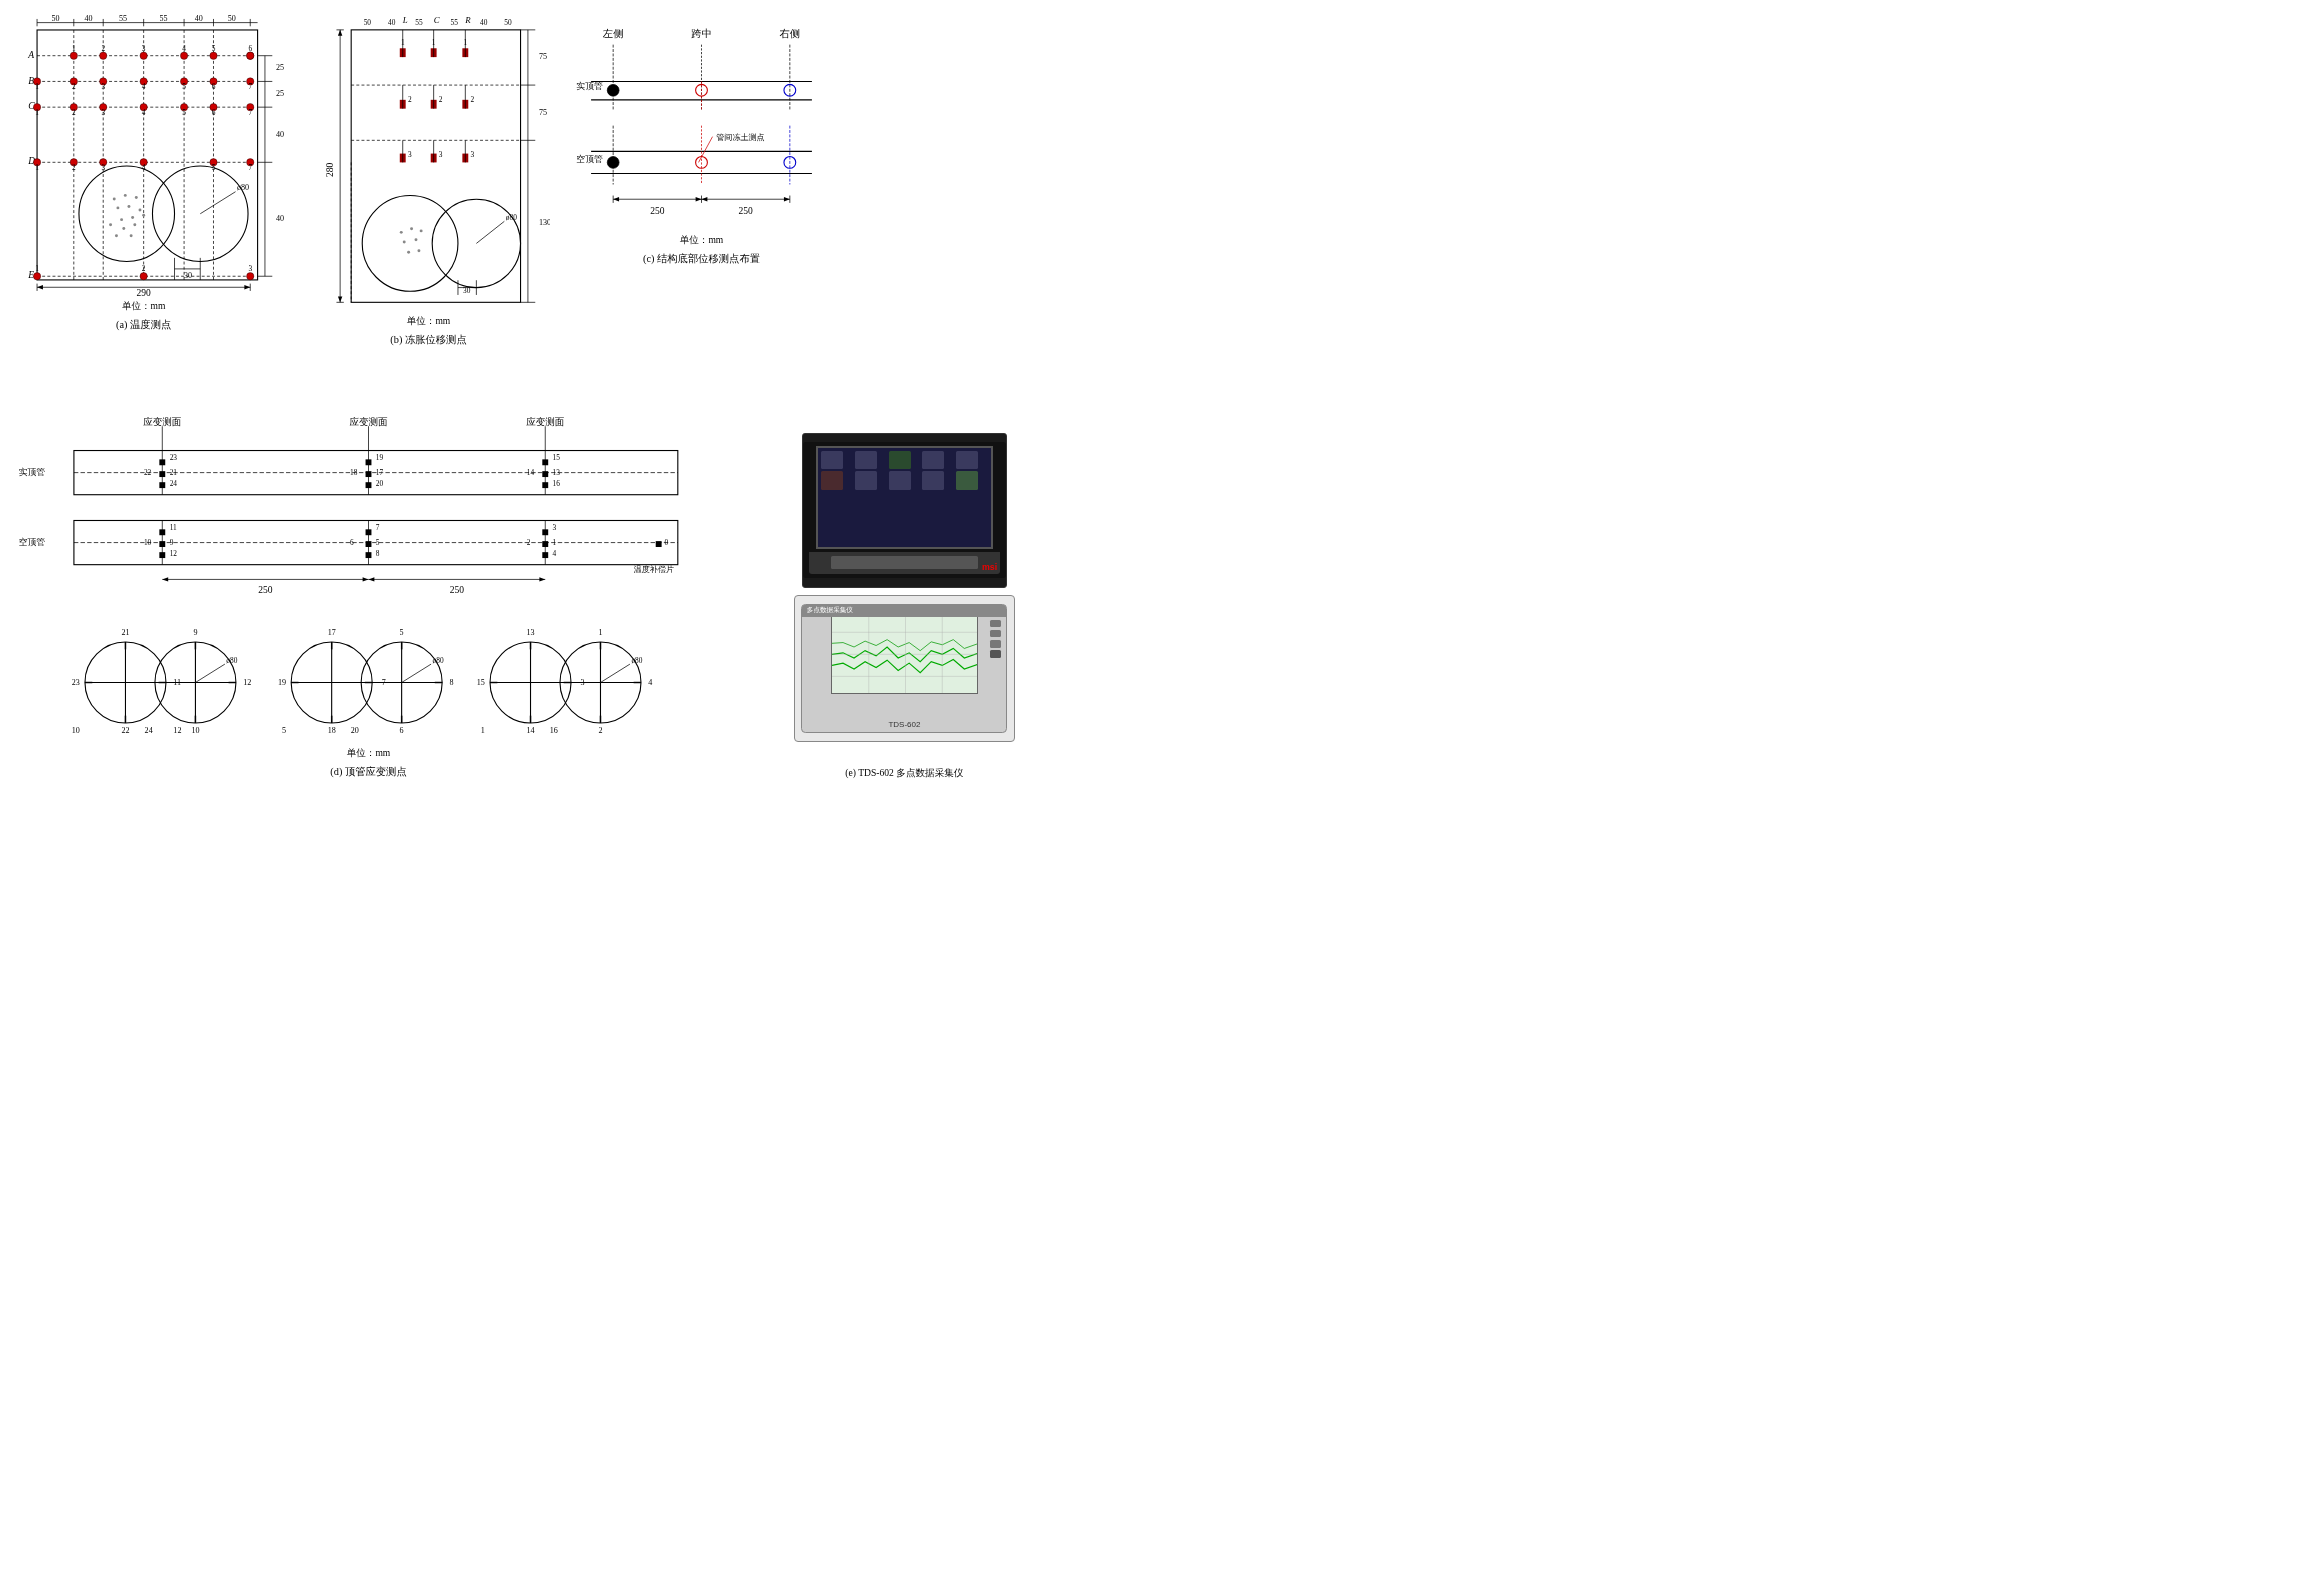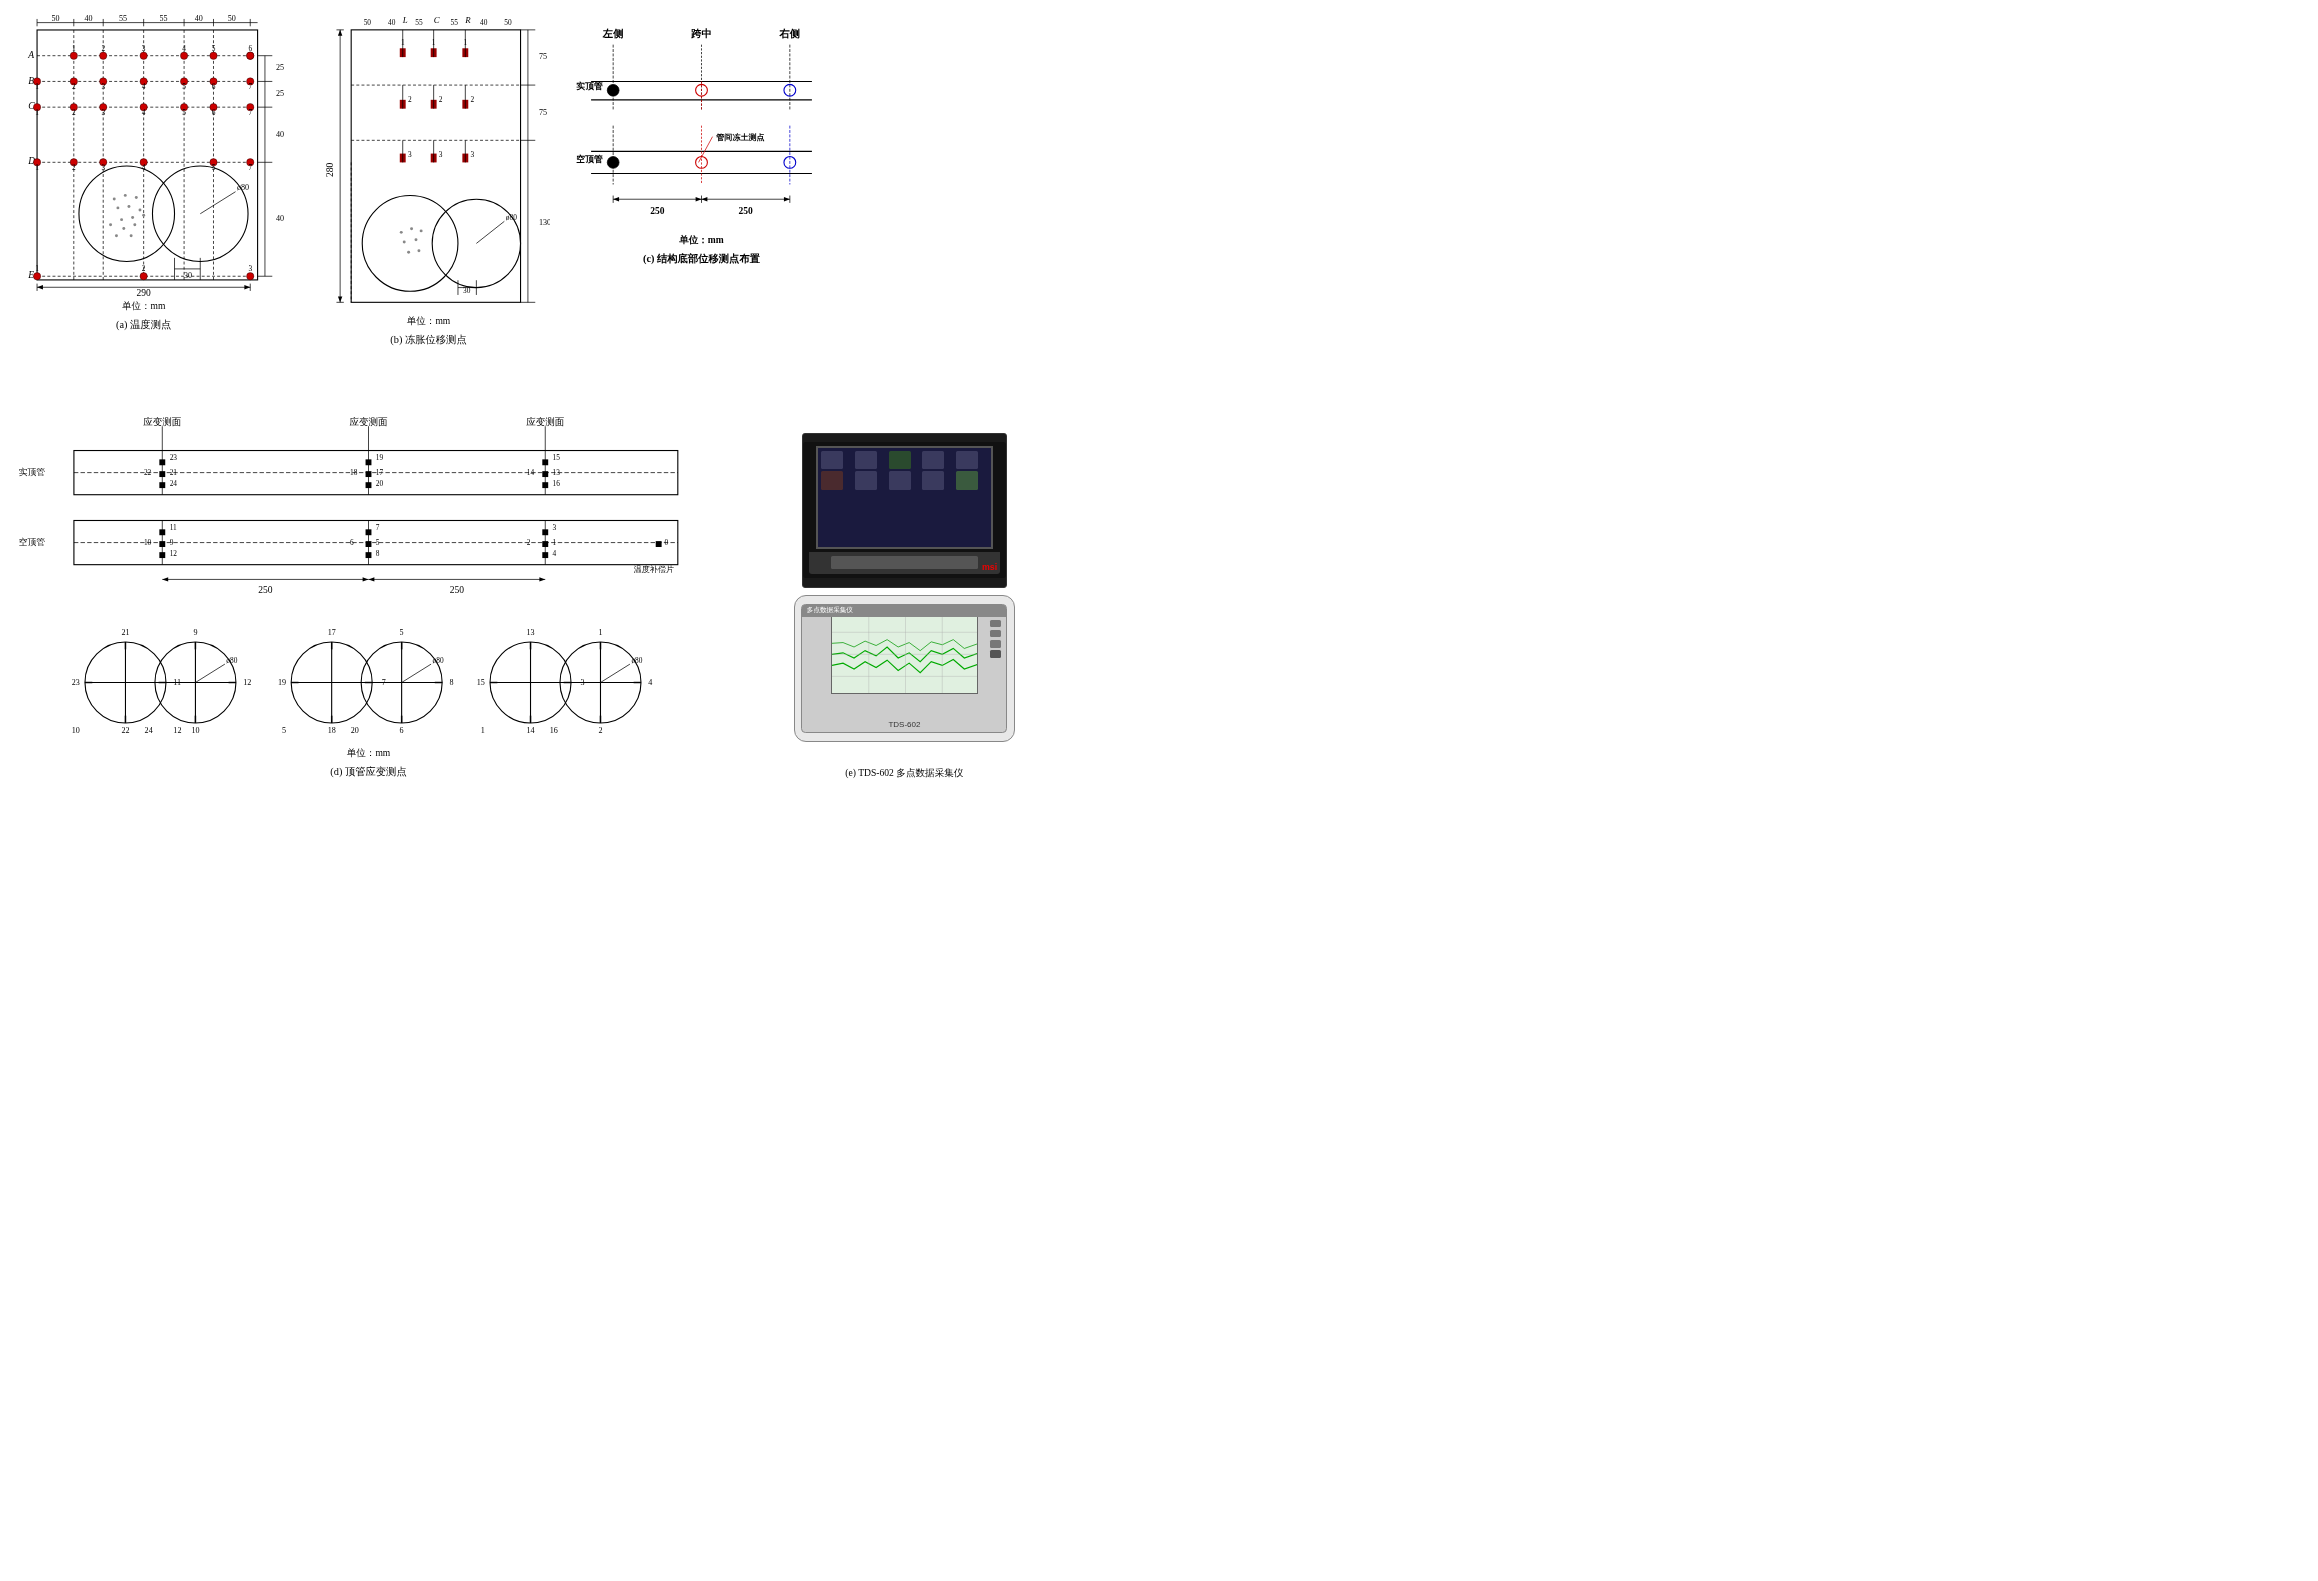--- a/index.html
+++ b/index.html
@@ -55,21 +55,21 @@
       align-items: center;
       justify-content: center;
       position: relative;
       overflow: hidden;
     }
     .device-box {
       width: 221px;
       height: 147px;
       background: #e8e8e8;
       border: 1.5px solid #888;
-      border-radius: 12px;
+      border-radius: 4px;
       display: flex;
       align-items: center;
       justify-content: center;
       position: relative;
       overflow: hidden;
     }
   </style>
 </head>
 <body>
 
@@ -320,21 +320,21 @@
       <line x1="205" y1="370" x2="230" y2="370" stroke="#000" stroke-width="1"></line>
       <line x1="230" y1="360" x2="230" y2="380" stroke="#000" stroke-width="1"></line>
       <text x="212" y="378" font-size="10">30</text>
 
       <text x="165" y="420" text-anchor="middle" font-size="13">单位：mm</text>
       <text x="165" y="445" text-anchor="middle" font-size="14">(b) 冻胀位移测点</text>
     </svg>
   </div>
 
   <div class="panel-c">
-    <div style="display:flex; gap:14.7px; height:100%;font-weight:bold;">
+    <div style="display:flex; gap:14.7px; height:100%;">
       <svg width="265" height="339" viewBox="0 0 360 460" style="font-size:13px">
 
         <text x="60" y="30" font-size="14" text-anchor="middle">左侧</text>
         <text x="180" y="30" font-size="14" text-anchor="middle">跨中</text>
         <text x="300" y="30" font-size="14" text-anchor="middle">右侧</text>
 
         <text x="10" y="100" font-size="12">实顶管</text>
 
         <line x1="30" y1="90" x2="330" y2="90" stroke="#000" stroke-width="1.5"></line>
         <line x1="30" y1="115" x2="330" y2="115" stroke="#000" stroke-width="1.5"></line>

